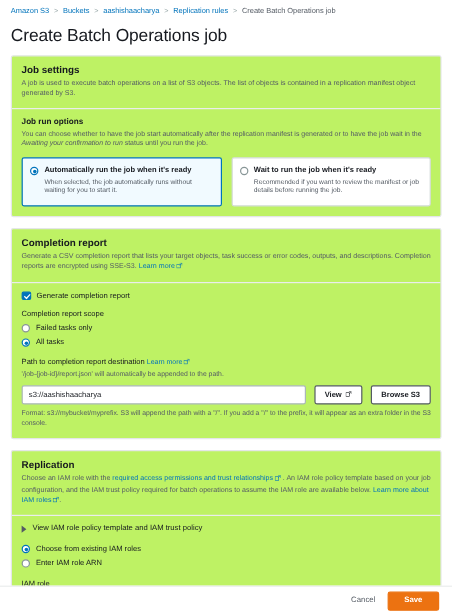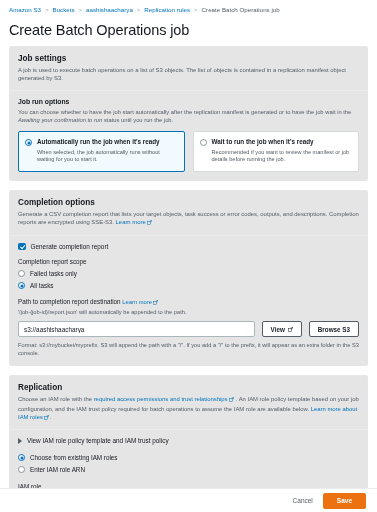--- a/index.html
+++ b/index.html
@@ -24,21 +24,21 @@
 
   
   .page-title {
     font-size: 14.5px; font-weight: 400; color: #16191f;
     padding: 7px 9px 8px 9px; letter-spacing: -0.1px;
   }
 
   
   .card {
     margin: 0 9px 9px 9px;
-    background: #e5e5e5;
+    background: #bef264;
     border: 1px solid #e4e6e8;
     border-radius: 2px;
   }
   .card-head { padding: 7px 8px 7px 8px; }
   .card-title { font-size: 8.2px; font-weight: bold; color: #16191f; margin-bottom: 3px; }
   .card-desc { font-size: 5.9px; line-height: 8.4px; color: #545b64; }
   .divider { height: 1px; background: #eaeded; }
   .card-body { padding: 7px 8px 8px 8px; }
 
   .sub-title { font-size: 6.8px; font-weight: bold; color: #16191f; margin-bottom: 3px; }
@@ -192,21 +192,21 @@
             <div class="tile-label">Wait to run the job when it's ready</div>
             <div class="tile-desc">Recommended if you want to review the manifest or job details before running the job.</div>
           </div>
         </div>
       </div>
     </div>
   </div>
 
   <div class="card">
     <div class="card-head">
-      <div class="card-title">Completion options</div>
+      <div class="card-title">Completion report</div>
       <div class="card-desc"><span>Generate a CSV completion report that lists your target objects, task success or error codes, outputs, and descriptions. Completion reports are encrypted using SSE-S3.</span>
         <span class="lnk">Learn more</span><span class="ext"><svg width="5" height="5" viewBox="0 0 10 10">
               <rect x="0.5" y="2.5" width="6" height="6" fill="none" stroke="#0073bb" stroke-width="1"></rect>
               <path d="M5.5 0.5 H9.5 V4.5" fill="none" stroke="#0073bb" stroke-width="1"></path>
               <path d="M9.5 0.5 L5.5 4.5" stroke="#0073bb" stroke-width="1"></path>
             </svg></span>
       </div>
     </div>
     <div class="divider"></div>
     <div class="card-body">

